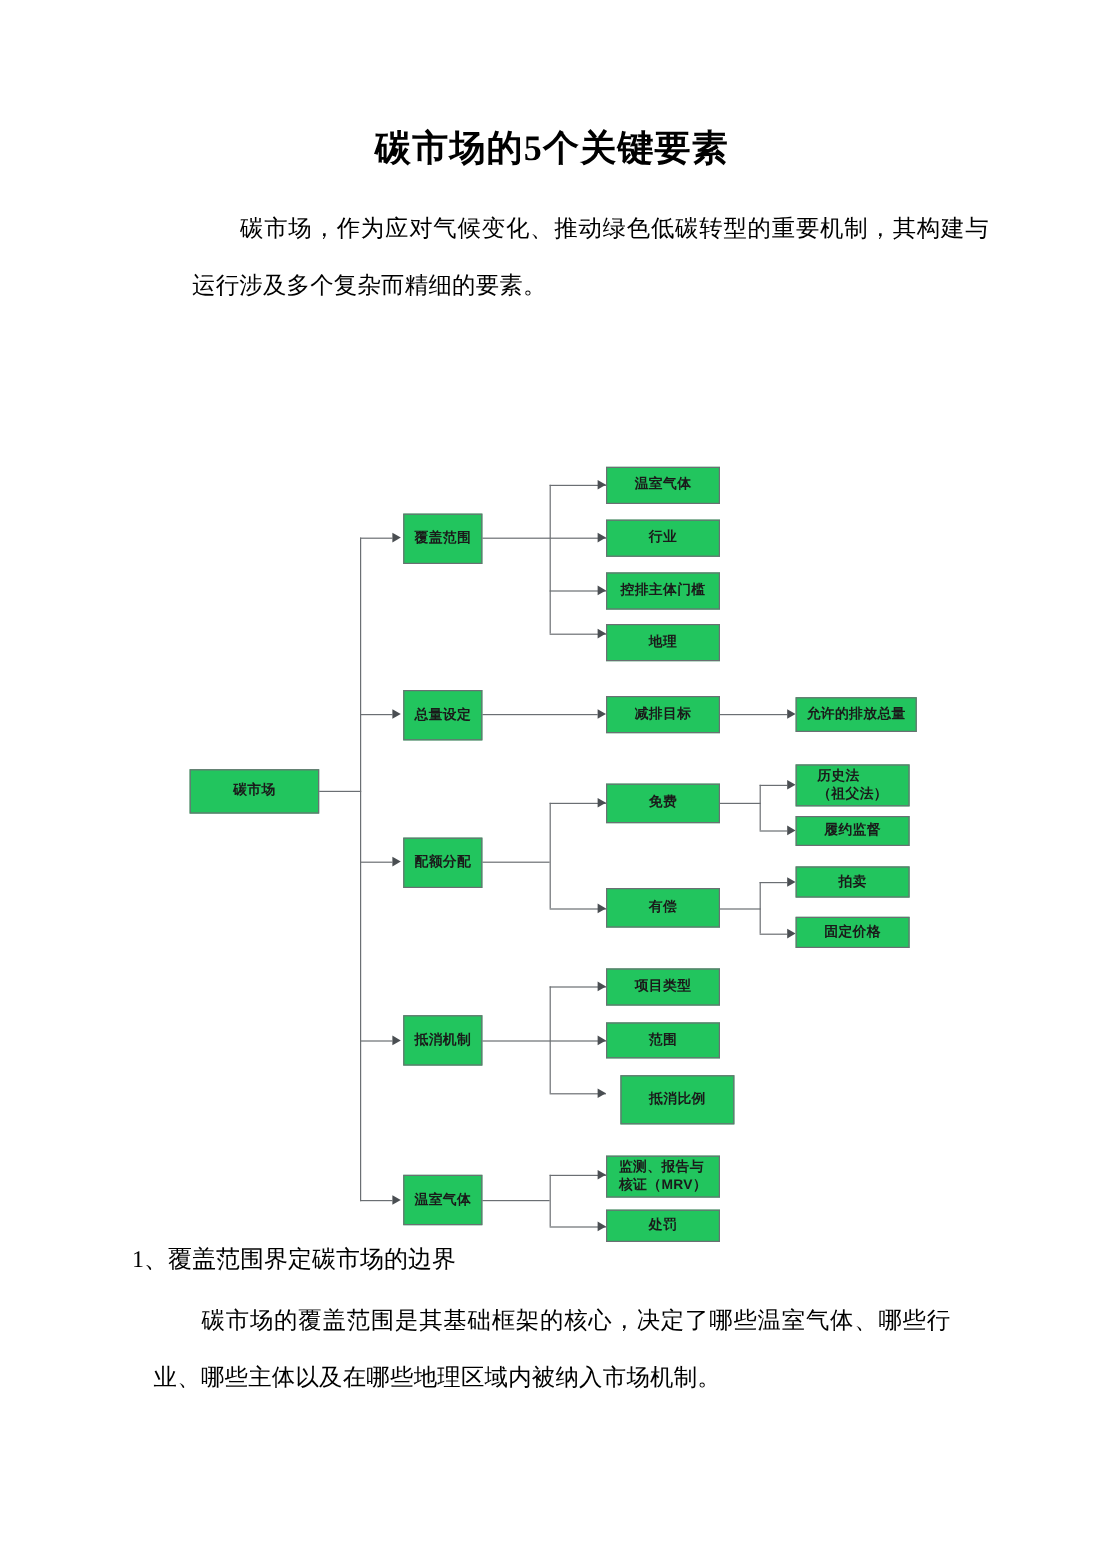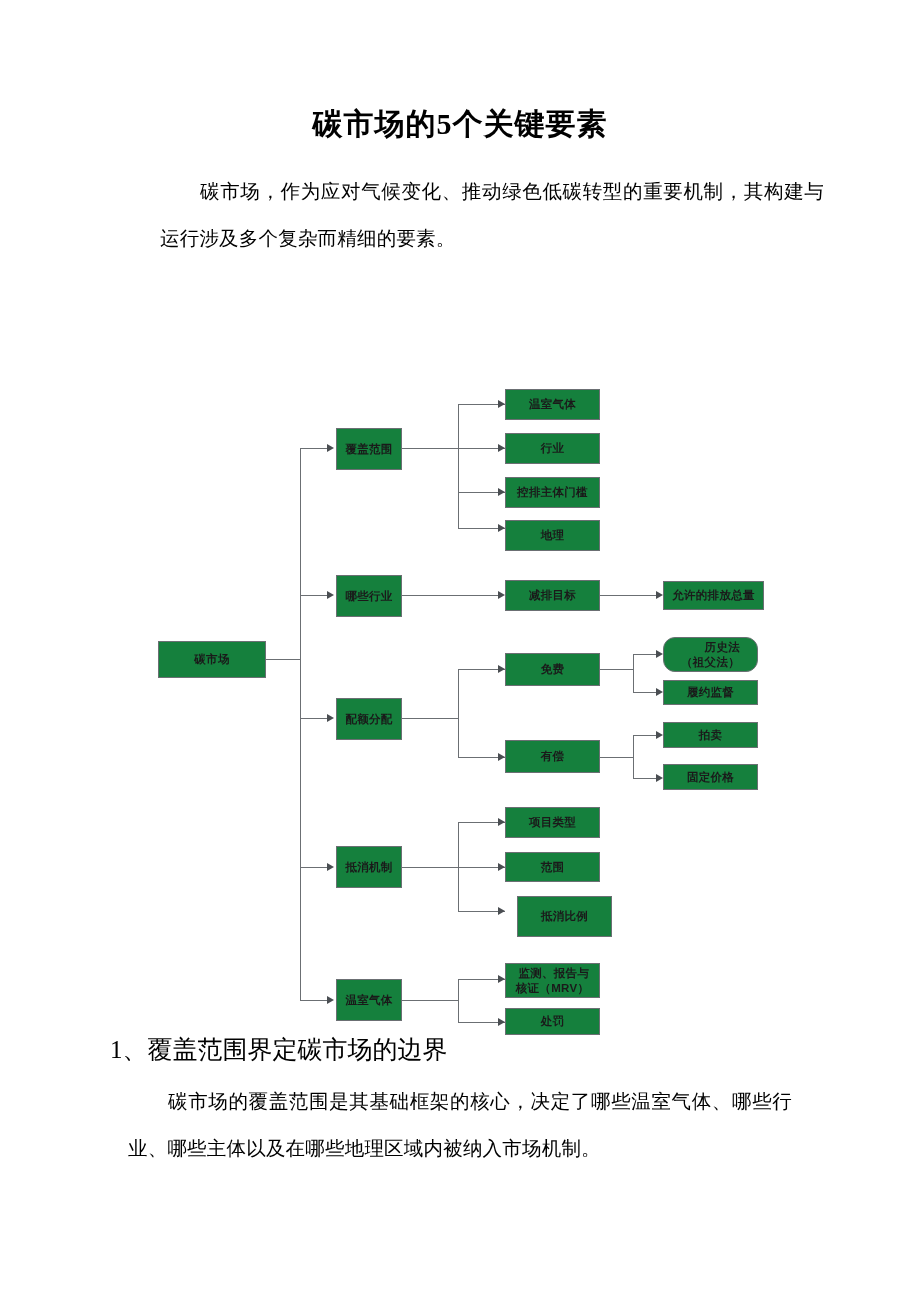--- a/index.html
+++ b/index.html
@@ -42,47 +42,47 @@
   .para.indent {
     text-indent: 40px;
   }
   .p1 { left: 128px; top: 168px; width: 664px; margin-left: 32px; }
   .p2 { left: 128px; top: 268px; width: 664px; }
   .heading-num {
     position: absolute;
     left: 110px;
     top: 1035px;
     width: 700px;
-    font-size: 25px;
+    font-size: 20px;
     line-height: 30px;
   }
   .p3 { left: 128px; top: 1078px; width: 664px; }
 
   
   .diagram {
     position: absolute;
     left: 0;
     top: 0;
     width: 920px;
     height: 1301px;
     pointer-events: none;
   }
   .node {
     position: absolute;
     box-sizing: border-box;
     border: 1.2px solid #6b6f73;
-    background: #15803d;
+    background: #22c55e;
     font-family: "Liberation Sans", "DejaVu Sans", sans-serif;
     font-size: 11.5px;
     font-weight: bold;
     color: #1a1a1a;
     display: flex;
     align-items: center;
     justify-content: center;
-    text-align: right;
+    text-align: left;
     line-height: 15px;
     letter-spacing: 0.3px;
     pointer-events: auto;
   }
   .line {
     position: absolute;
     background: #6b6f73;
     pointer-events: none;
   }
   .hline { height: 1.2px; }
@@ -131,21 +131,21 @@
     <div class="line hline" style="left:458px; top:492px; width:47px;"></div>
     <div class="arrow" style="left:498px; top:488px;"></div>
     <div class="node" style="left:505px; top:477px; width:95px; height:31px;">控排主体门槛</div>
 
     <div class="line hline" style="left:458px; top:528px; width:47px;"></div>
     <div class="arrow" style="left:498px; top:524px;"></div>
     <div class="node" style="left:505px; top:520px; width:95px; height:31px;">地理</div>
 
     <div class="line hline" style="left:300px; top:595px; width:27px;"></div>
     <div class="arrow" style="left:327px; top:591px;"></div>
-    <div class="node" style="left:336px; top:575px; width:66px; height:42px;">哪些行业</div>
+    <div class="node" style="left:336px; top:575px; width:66px; height:42px;">总量设定</div>
 
     <div class="line hline" style="left:402px; top:595px; width:96px;"></div>
     <div class="arrow" style="left:498px; top:591px;"></div>
     <div class="node" style="left:505px; top:580px; width:95px; height:31px;">减排目标</div>
 
     <div class="line hline" style="left:600px; top:595px; width:56px;"></div>
     <div class="arrow" style="left:656px; top:591px;"></div>
     <div class="node" style="left:663px; top:581px; width:101px; height:29px;">允许的排放总量</div>
 
     <div class="line hline" style="left:300px; top:718px; width:27px;"></div>
@@ -156,21 +156,21 @@
     <div class="line vline" style="left:458px; top:669px; height:88px;"></div>
 
     <div class="line hline" style="left:458px; top:669px; width:47px;"></div>
     <div class="arrow" style="left:498px; top:665px;"></div>
     <div class="node" style="left:505px; top:653px; width:95px; height:33px;">免费</div>
 
     <div class="line hline" style="left:600px; top:669px; width:34px;"></div>
     <div class="line vline" style="left:633px; top:654px; height:38px;"></div>
     <div class="line hline" style="left:633px; top:654px; width:23px;"></div>
     <div class="arrow" style="left:656px; top:650px;"></div>
-    <div class="node" style="left:663px; top:637px; width:95px; height:35px; white-space:pre-line;border-radius:12px;">历史法
+    <div class="node" style="left:663px; top:637px; width:95px; height:35px; white-space:pre-line;">历史法
 （祖父法）</div>
 
     <div class="line hline" style="left:633px; top:692px; width:23px;"></div>
     <div class="arrow" style="left:656px; top:688px;"></div>
     <div class="node" style="left:663px; top:680px; width:95px; height:25px;">履约监督</div>
 
     <div class="line hline" style="left:458px; top:757px; width:47px;"></div>
     <div class="arrow" style="left:498px; top:753px;"></div>
     <div class="node" style="left:505px; top:740px; width:95px; height:33px;">有偿</div>
 

